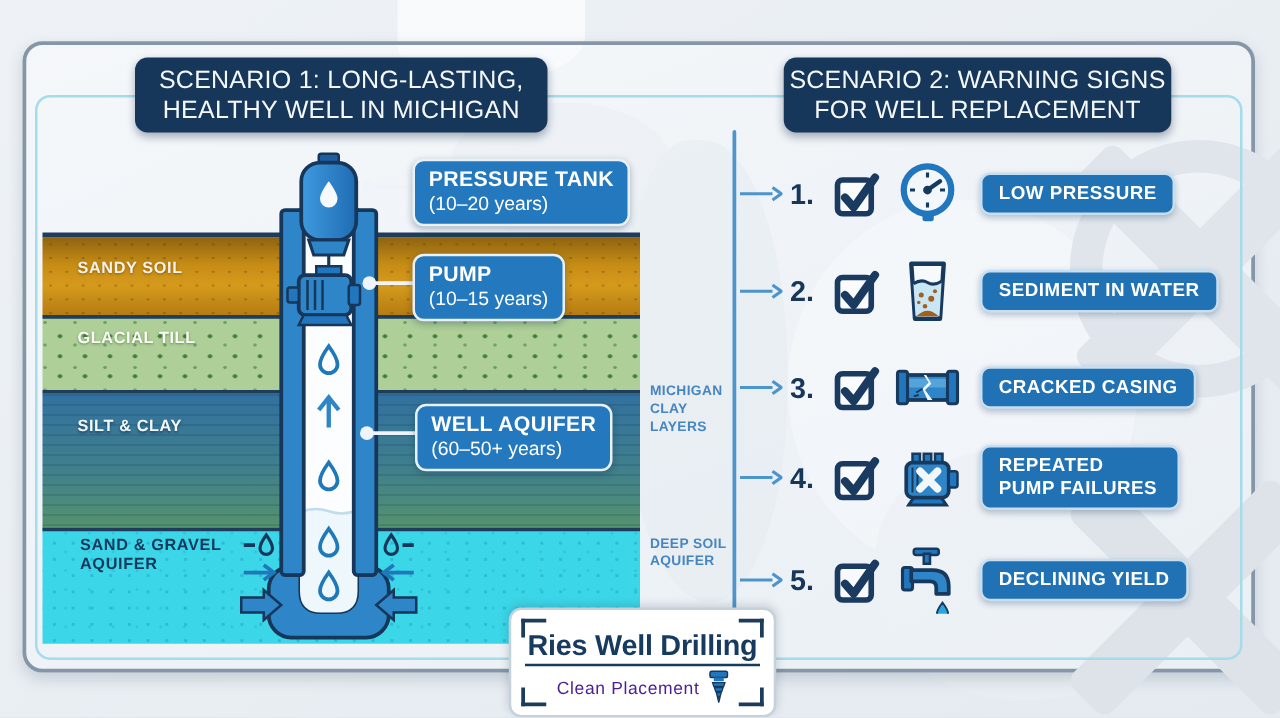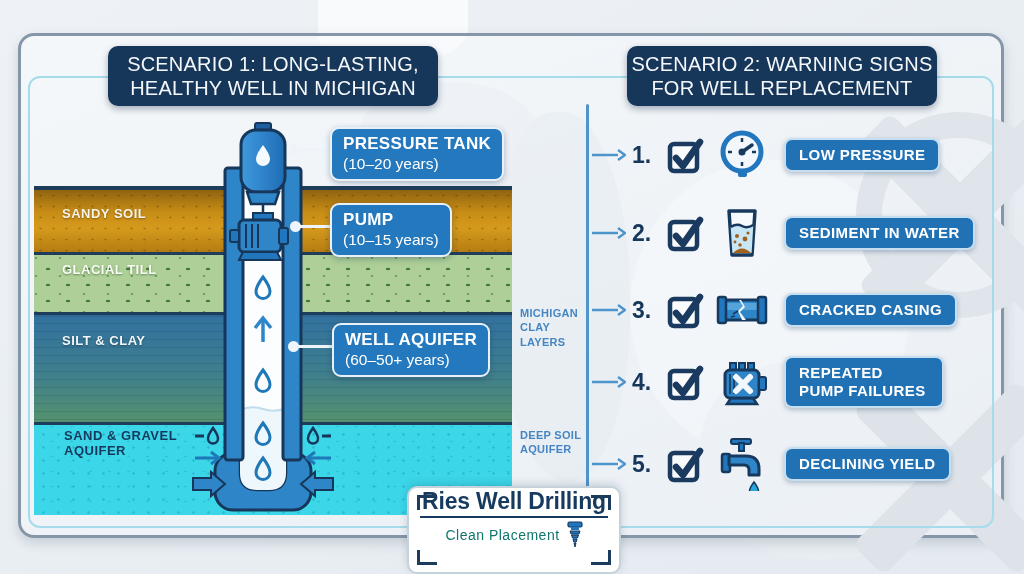--- a/index.html
+++ b/index.html
@@ -101,24 +101,24 @@
 
   
   .logo{ position:absolute; left:407px; top:486px; width:214px; height:88px; z-index:8;
     background:#ffffff; border:2px solid #c6d2da; border-radius:10px;
     box-shadow:0 -2px 8px rgba(30,50,70,.18); text-align:center; }
   .bracket{ position:absolute; width:20px; height:15px; }
   .br-tl{ left:8px; top:7px; border-left:3px solid #1c3c5e; border-top:3px solid #1c3c5e; }
   .br-tr{ right:8px; top:7px; border-right:3px solid #1c3c5e; border-top:3px solid #1c3c5e; }
   .br-bl{ left:8px; bottom:7px; border-left:3px solid #1c3c5e; border-bottom:3px solid #1c3c5e; }
   .br-br{ right:8px; bottom:7px; border-right:3px solid #1c3c5e; border-bottom:3px solid #1c3c5e; }
-  .logo-title{ display:inline-block; font-size:23px; font-weight:800;
+  .logo-title{ display:inline-block; margin-top:15px; font-size:23px; font-weight:800;
     color:#173a5f; border-bottom:2.5px solid #173a5f; padding:0 2px 1px; letter-spacing:-.2px; }
   .logo-tagrow{ display:flex; justify-content:center; align-items:center; gap:7px; margin-top:3px; }
-  .logo-tag{ font-size:14px; color:#0f766e; letter-spacing:.5px; }
+  .logo-tag{ font-size:14px; color:#4c1d95; letter-spacing:.5px; }
 </style>
 </head>
 <body>
 
 <div id="stage">
 
   <div class="blob blob-a"></div>
   <div class="blob blob-b"></div>
   <div class="blob blob-c"></div>
   <div class="blob blob-d"></div>

